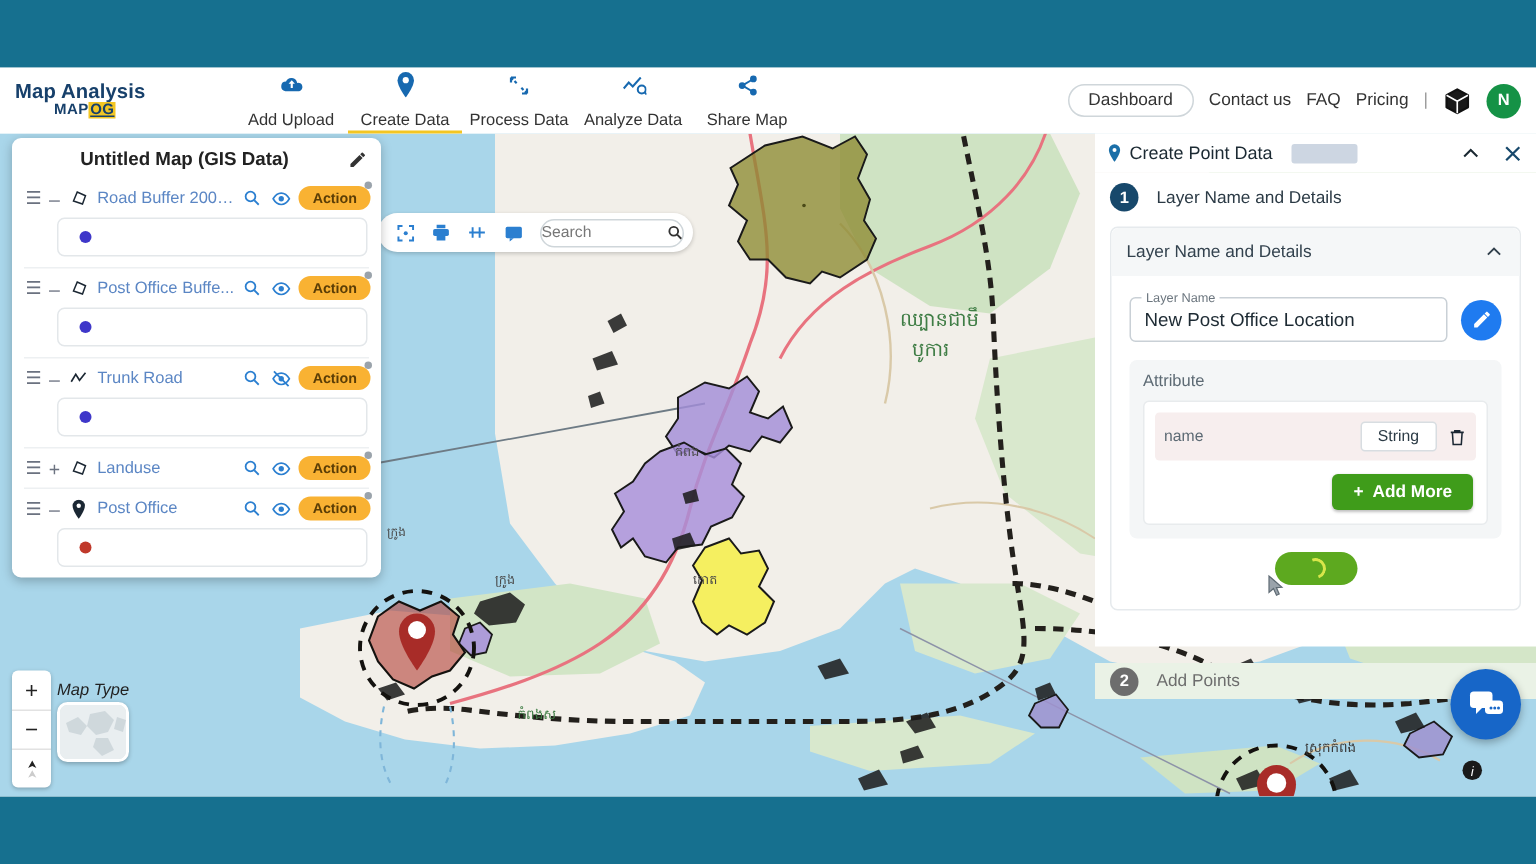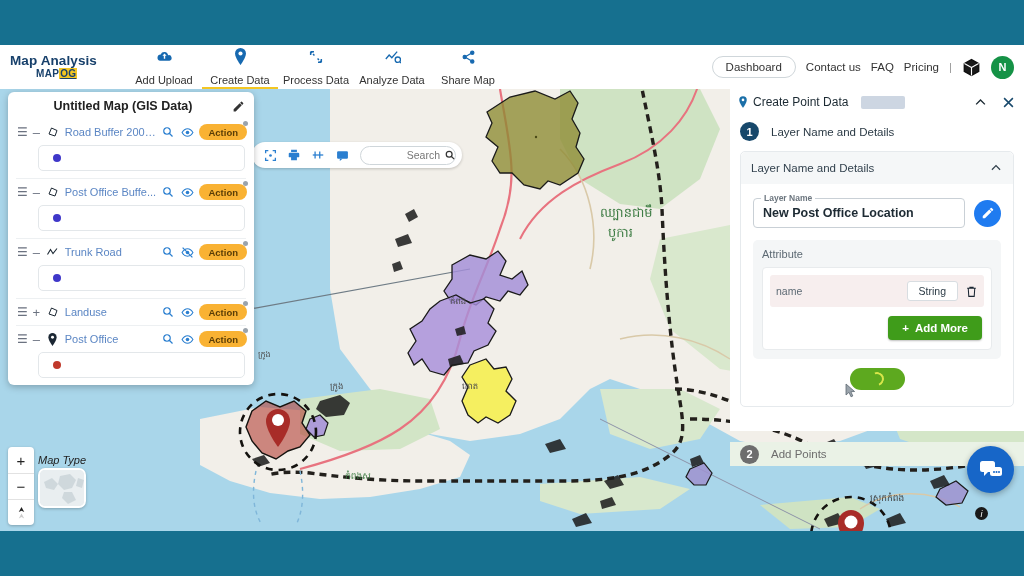--- a/index.html
+++ b/index.html
@@ -12,21 +12,21 @@
 
   
   #frame-top   { position:absolute; left:0; top:0;    width:1024px; height:45px;  background:#16708f; }
   #frame-bot   { position:absolute; left:0; top:531px;width:1024px; height:45px;  background:#16708f; }
 
   
   #app { position:absolute; left:0; top:45px; width:1024px; height:486px; background:#eef2f3; overflow:hidden; }
 
   
   #header { position:absolute; left:0; top:0; width:1024px; height:44px; background:#ffffff; z-index:40;
-            display:flex; align-items:center; }
+            display:flex; align-items:center;gap:30px; }
   .brand { margin-left:10px; width:104px; }
   .brand-title { font-size:13.5px; font-weight:bold; color:#17406b; letter-spacing:.1px; line-height:14px;}
   .brand-sub { font-size:10px; font-weight:bold; color:#e8a317; letter-spacing:.3px; line-height:12px; padding-left:26px;}
   .brand-sub .mp { color:#17406b; }
   .brand-sub .og { background:#f3c623; color:#17406b; padding:0 1px;text-decoration:underline; }
 
   .navitems { display:flex; align-items:flex-start; margin-left:12px; }
   .navitem { width:76px; text-align:center; cursor:pointer; position:relative; padding-top:2px;}
   .navitem .ic { height:18px; display:flex; align-items:center; justify-content:center; color:#1769b0; }
   .navitem .lb { font-size:11px; color:#333; margin-top:8px; white-space:nowrap;}
@@ -42,21 +42,21 @@
 
   
   #map { position:absolute; left:0; top:44px; width:1024px; height:442px; overflow:hidden; background:#aadaf0; }
   #map svg { display:block; }
 
   
   #map-toolbar { position:absolute; left:252px; top:53px; height:26px; background:#fff; border-radius:13px;
       display:flex; align-items:center; gap:0px; padding:0 6px; z-index:20; box-shadow:0 1px 3px rgba(0,0,0,.2);}
   #map-toolbar .tb { width:24px; height:24px; display:flex; align-items:center; justify-content:center; color:#2b7fd0; cursor:pointer;}
   .search-pill { border:1px solid #cfd6da; border-radius:12px; height:19px; width:96px; display:flex; align-items:center;
-     justify-content:flex-end; gap:5px; margin-left:6px; cursor:text;}
+     justify-content:space-between; gap:5px; margin-left:6px; cursor:text;}
   .search-pill span { font-size:10.5px; color:#777; }
 
   
   #zoomctl { position:absolute; left:8px; top:358px; width:26px; background:#fff; border-radius:4px; z-index:20;
              box-shadow:0 1px 3px rgba(0,0,0,.25); }
   #zoomctl div { height:26px; display:flex; align-items:center; justify-content:center; font-size:15px; color:#222; cursor:pointer;}
   #zoomctl div+div { border-top:1px solid #e2e2e2; }
 
   #maptype { position:absolute; left:38px; top:365px; z-index:20; }
   #maptype .mt-label { font-size:11px; color:#222; margin-bottom:2px;font-style:italic; }
@@ -110,21 +110,21 @@
   .step-label.grey { color:#6d6d6d; }
 
   .card { margin:3px 10px 0 10px; background:#fff; border:1px solid #e6eaed; border-radius:5px; }
   .card-head { background:#f5f7f8; display:flex; align-items:center; padding:9px 10px; border-radius:5px 5px 0 0;}
   .card-head span { font-size:11.5px; color:#33424e; }
   .card-head .chev { margin-left:auto; color:#33424e; display:flex;}
   .card-body { padding:14px 12px 12px 12px; }
 
   .fieldwrap { display:flex; align-items:center; gap:9px; }
   .field { flex:1; position:relative; border:1px solid #c9d0d6; border-radius:4px; height:30px; display:flex; align-items:center;
-           padding:0 9px; background:#fff;font-weight:bold; }
+           padding:0 9px; background:#fff; }
   .field-label { position:absolute; top:-6px; left:7px; background:#fff; padding:0 3px; font-size:8.5px; color:#6b757e;}
   .field-val { font-size:12.5px; color:#1d2a33; }
   .edit-fab { width:27px; height:27px; border-radius:50%; background:#1f7bf0; display:flex; align-items:center;
               justify-content:center; color:#fff; cursor:pointer; flex:none;}
 
   .attr-box { margin-top:12px; background:#f4f6f7; border-radius:5px; padding:8px 9px 9px 9px;}
   .attr-title { font-size:11px; color:#5d6a74; margin-bottom:7px;}
   .attr-inner { background:#fff; border:1px solid #e8ebed; border-radius:4px; padding:7px; }
   .attr-row { background:#f7eeee; border-radius:3px; display:flex; align-items:center; padding:6px 6px; gap:7px;}
   .attr-name { flex:1; font-size:10.5px; color:#5d6a74; }

